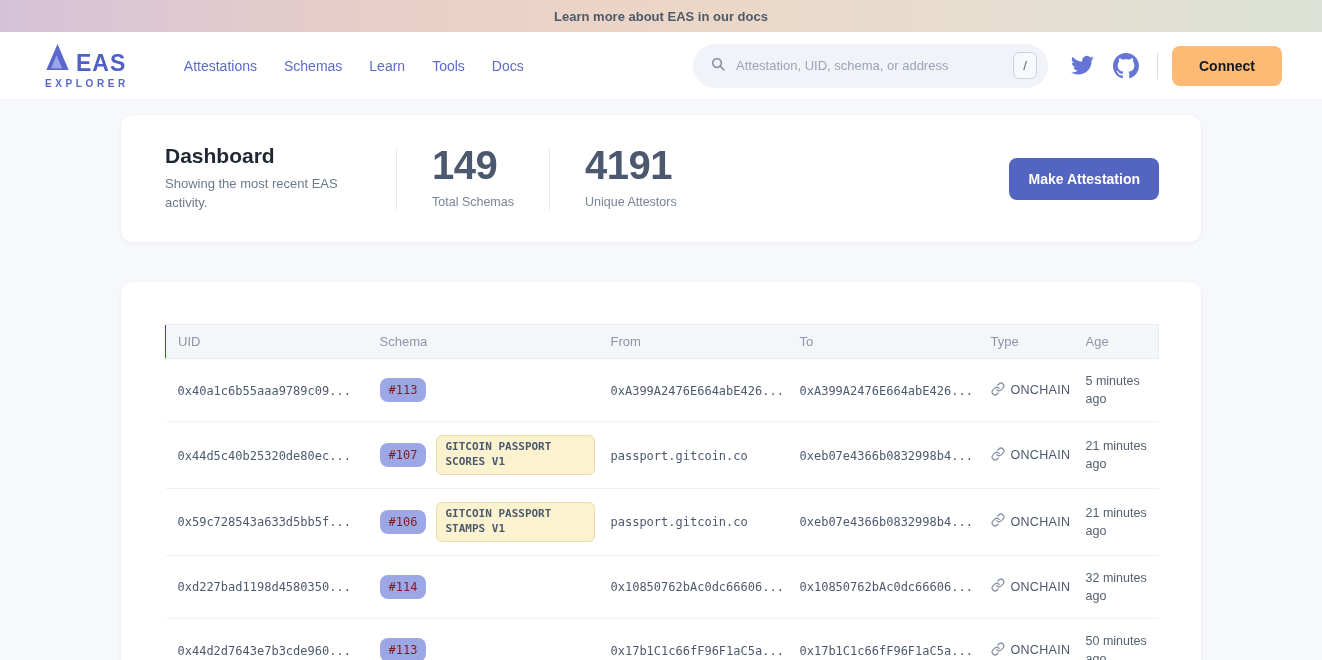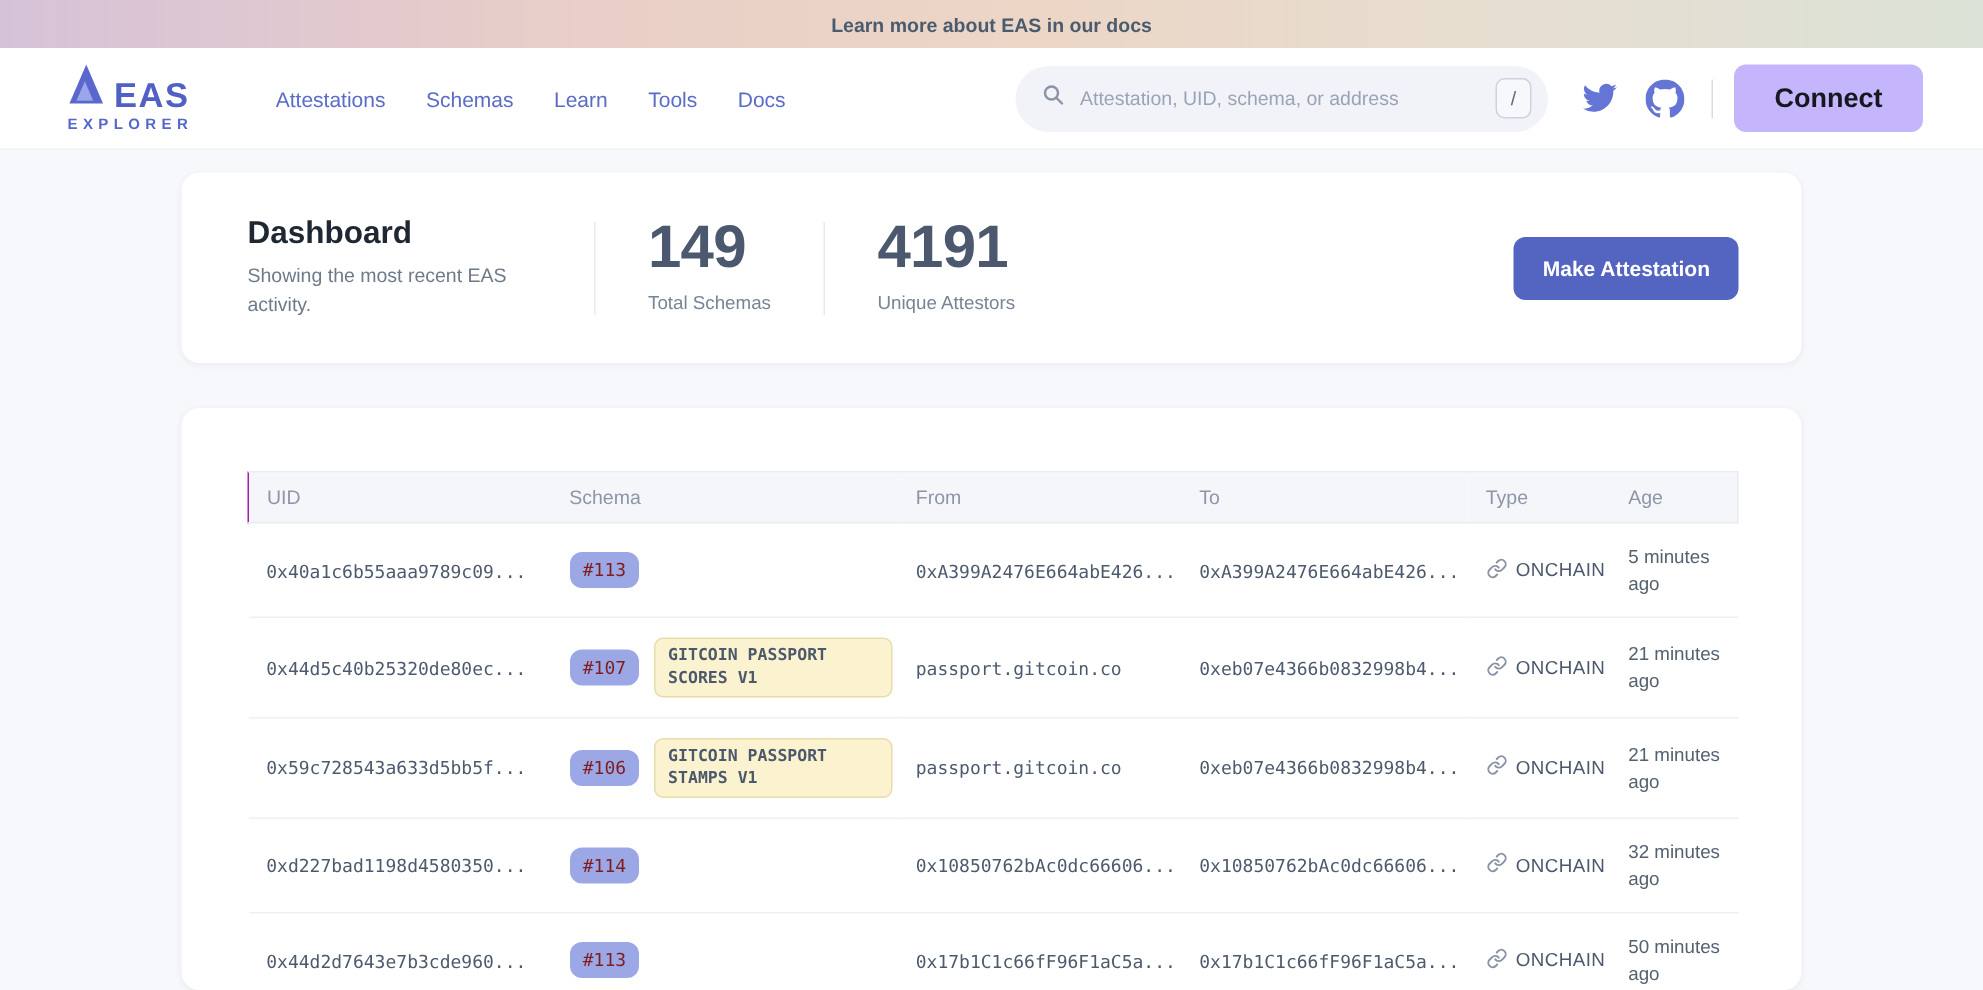--- a/index.html
+++ b/index.html
@@ -57,36 +57,36 @@
     flex: 0 0 auto;
     width: 24px; height: 27px;
     border: 1px solid #ccd2de; border-radius: 6px;
     display: flex; align-items: center; justify-content: center;
     font-size: 13px; color: #5e6a7d; background: #f6f8fb;
   }
   .social { display: flex; align-items: center; gap: 18px; margin-left: 22px; color: #6475d6; }
   .social a { color: #6475d6; display: flex; }
   .divider-v { width: 1px; height: 26px; background: #d9dde5; margin: 0 14px 0 18px; }
   .connect-btn {
-    background: #c4b5fd; border: none; border-radius: 8px;
+    background: #fdba74; border: none; border-radius: 8px;
     padding: 12px 27px; font-family: "Liberation Sans", sans-serif;
-    font-size: 18px; font-weight: 700; color: #15181e; cursor: pointer;
+    font-size: 14px; font-weight: 700; color: #15181e; cursor: pointer;
   }
 
   
   .main { width: 1080px; margin: 15px auto 0 auto; }
   .card {
     background: #ffffff; border-radius: 12px;
     box-shadow: 0 1px 4px rgba(20,30,60,0.06);
   }
 
   
   .dash-card {
     height: 127px; display: flex; align-items: center;
-    padding: 0 42px 0 44px; margin-bottom: 30px;
+    padding: 0 42px 0 44px; margin-bottom: 40px;
   }
   .dash-title-block { width: 196px; flex: 0 0 auto; }
   .dash-title-block h1 { font-size: 21px; font-weight: 700; color: #1f2733; margin-bottom: 7px; }
   .dash-title-block p { font-size: 13px; color: #6e7a8a; line-height: 1.45; }
   .stats { display: flex; align-items: center; }
   .stat { display: flex; flex-direction: column; }
   .stat-value { font-size: 40px; font-weight: 700; color: #4b586d; line-height: 1; margin-bottom: 9px; letter-spacing: -0.5px; }
   .stat-label { font-size: 12.5px; color: #788496; line-height: 1.4; max-width: 92px; }
   .stat:last-child .stat-label { max-width: none; white-space: nowrap; }
   .stat-divider { width: 1px; height: 62px; background: #e7eaf0; margin: 0 35px; }

